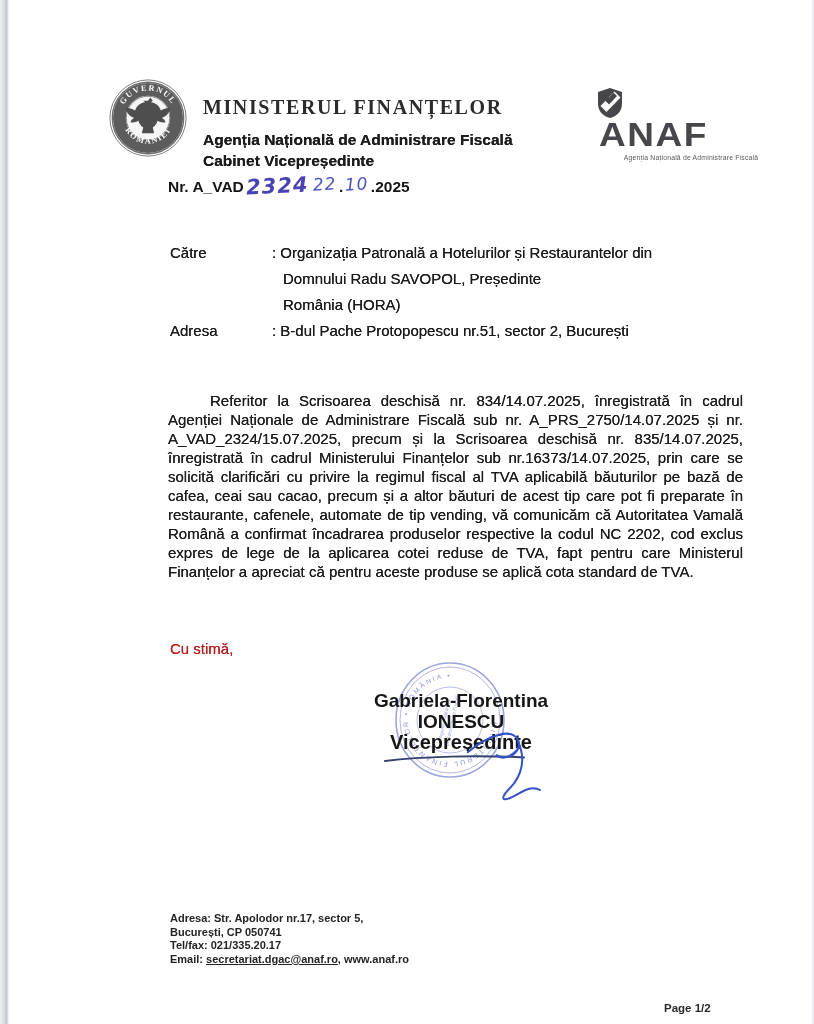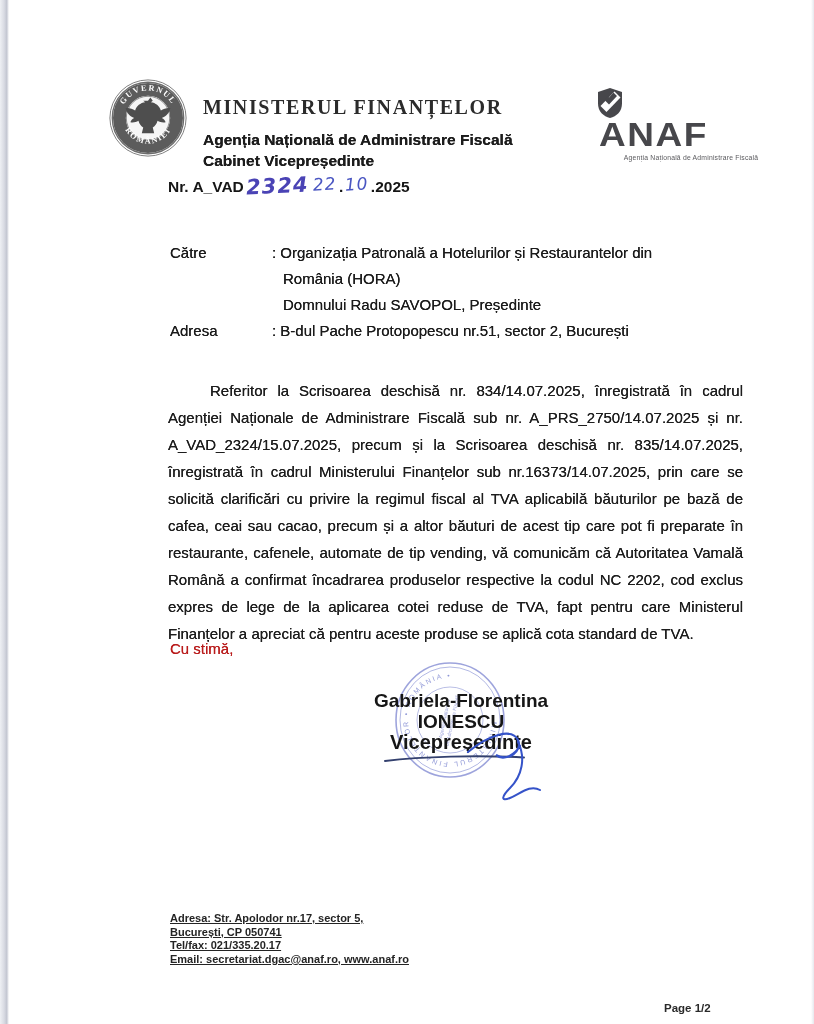--- a/index.html
+++ b/index.html
@@ -54,35 +54,35 @@
 
   
   .recip{position:absolute;left:170px;top:240px;width:590px;font-size:15px;line-height:26px;color:#1b1b1b;}
   .recip-row{display:flex;}
   .recip-label{width:102px;flex:0 0 102px;}
   .recip-value{flex:1;}
   .recip-value .cont{padding-left:11px;}
 
   
   .letter-body{
-    position:absolute;left:168px;top:377px;width:575px;
-    font-size:15px;line-height:27px;text-align:justify;color:#1d1d1d;
+    position:absolute;left:168px;top:391px;width:575px;
+    font-size:15px;line-height:19px;text-align:justify;color:#1d1d1d;
   }
   .letter-body p{margin:0;text-indent:42px;}
   .closing{position:absolute;left:170px;top:640px;font-size:15px;color:#b91c1c;}
 
   
   .stamp{position:absolute;left:392px;top:658px;width:116px;height:124px;filter:blur(.3px);opacity:.85;}
   .sig-block{position:absolute;left:330px;top:690px;width:262px;text-align:center;color:#161616;}
   .sig-name{font-size:19px;font-weight:bold;line-height:21px;}
   .sig-role{font-size:20px;font-weight:bold;line-height:21px;}
   .sig-strokes{position:absolute;left:372px;top:720px;width:192px;height:88px;}
 
   
-  .footer{position:absolute;left:170px;top:912px;font-size:11px;font-weight:bold;line-height:13.6px;color:#242424;text-decoration:underline;}
+  .footer{position:absolute;left:170px;top:912px;font-size:11px;font-weight:bold;line-height:13.6px;color:#242424;}
   .footer .email-link{text-decoration:underline;color:#242424;}
   .page-number{position:absolute;left:664px;top:1002px;font-size:11.5px;font-weight:bold;color:#2a2a2a;}
 </style>
 </head>
 <body>
 
 <div class="page">
   <div class="scan-edge-left"></div>
   <div class="scan-edge-right"></div>
 
@@ -123,22 +123,22 @@
       <div class="anaf-acronym">ANAF</div>
     </div>
     <div class="anaf-subtitle">Agenția Națională de Administrare Fiscală</div>
   </div>
 
   <div class="recip thicken">
     <div class="recip-row">
       <div class="recip-label">Către</div>
       <div class="recip-value">
         <div>: Organizația Patronală a Hotelurilor și Restaurantelor din</div>
+        <div class="cont">Domnului Radu SAVOPOL, Președinte</div>
         <div class="cont">România (HORA)</div>
-        <div class="cont">Domnului Radu SAVOPOL, Președinte</div>
       </div>
     </div>
     <div class="recip-row">
       <div class="recip-label">Adresa</div>
       <div class="recip-value">
         <div>: B-dul Pache Protopopescu nr.51, sector 2, București</div>
       </div>
     </div>
   </div>
 

